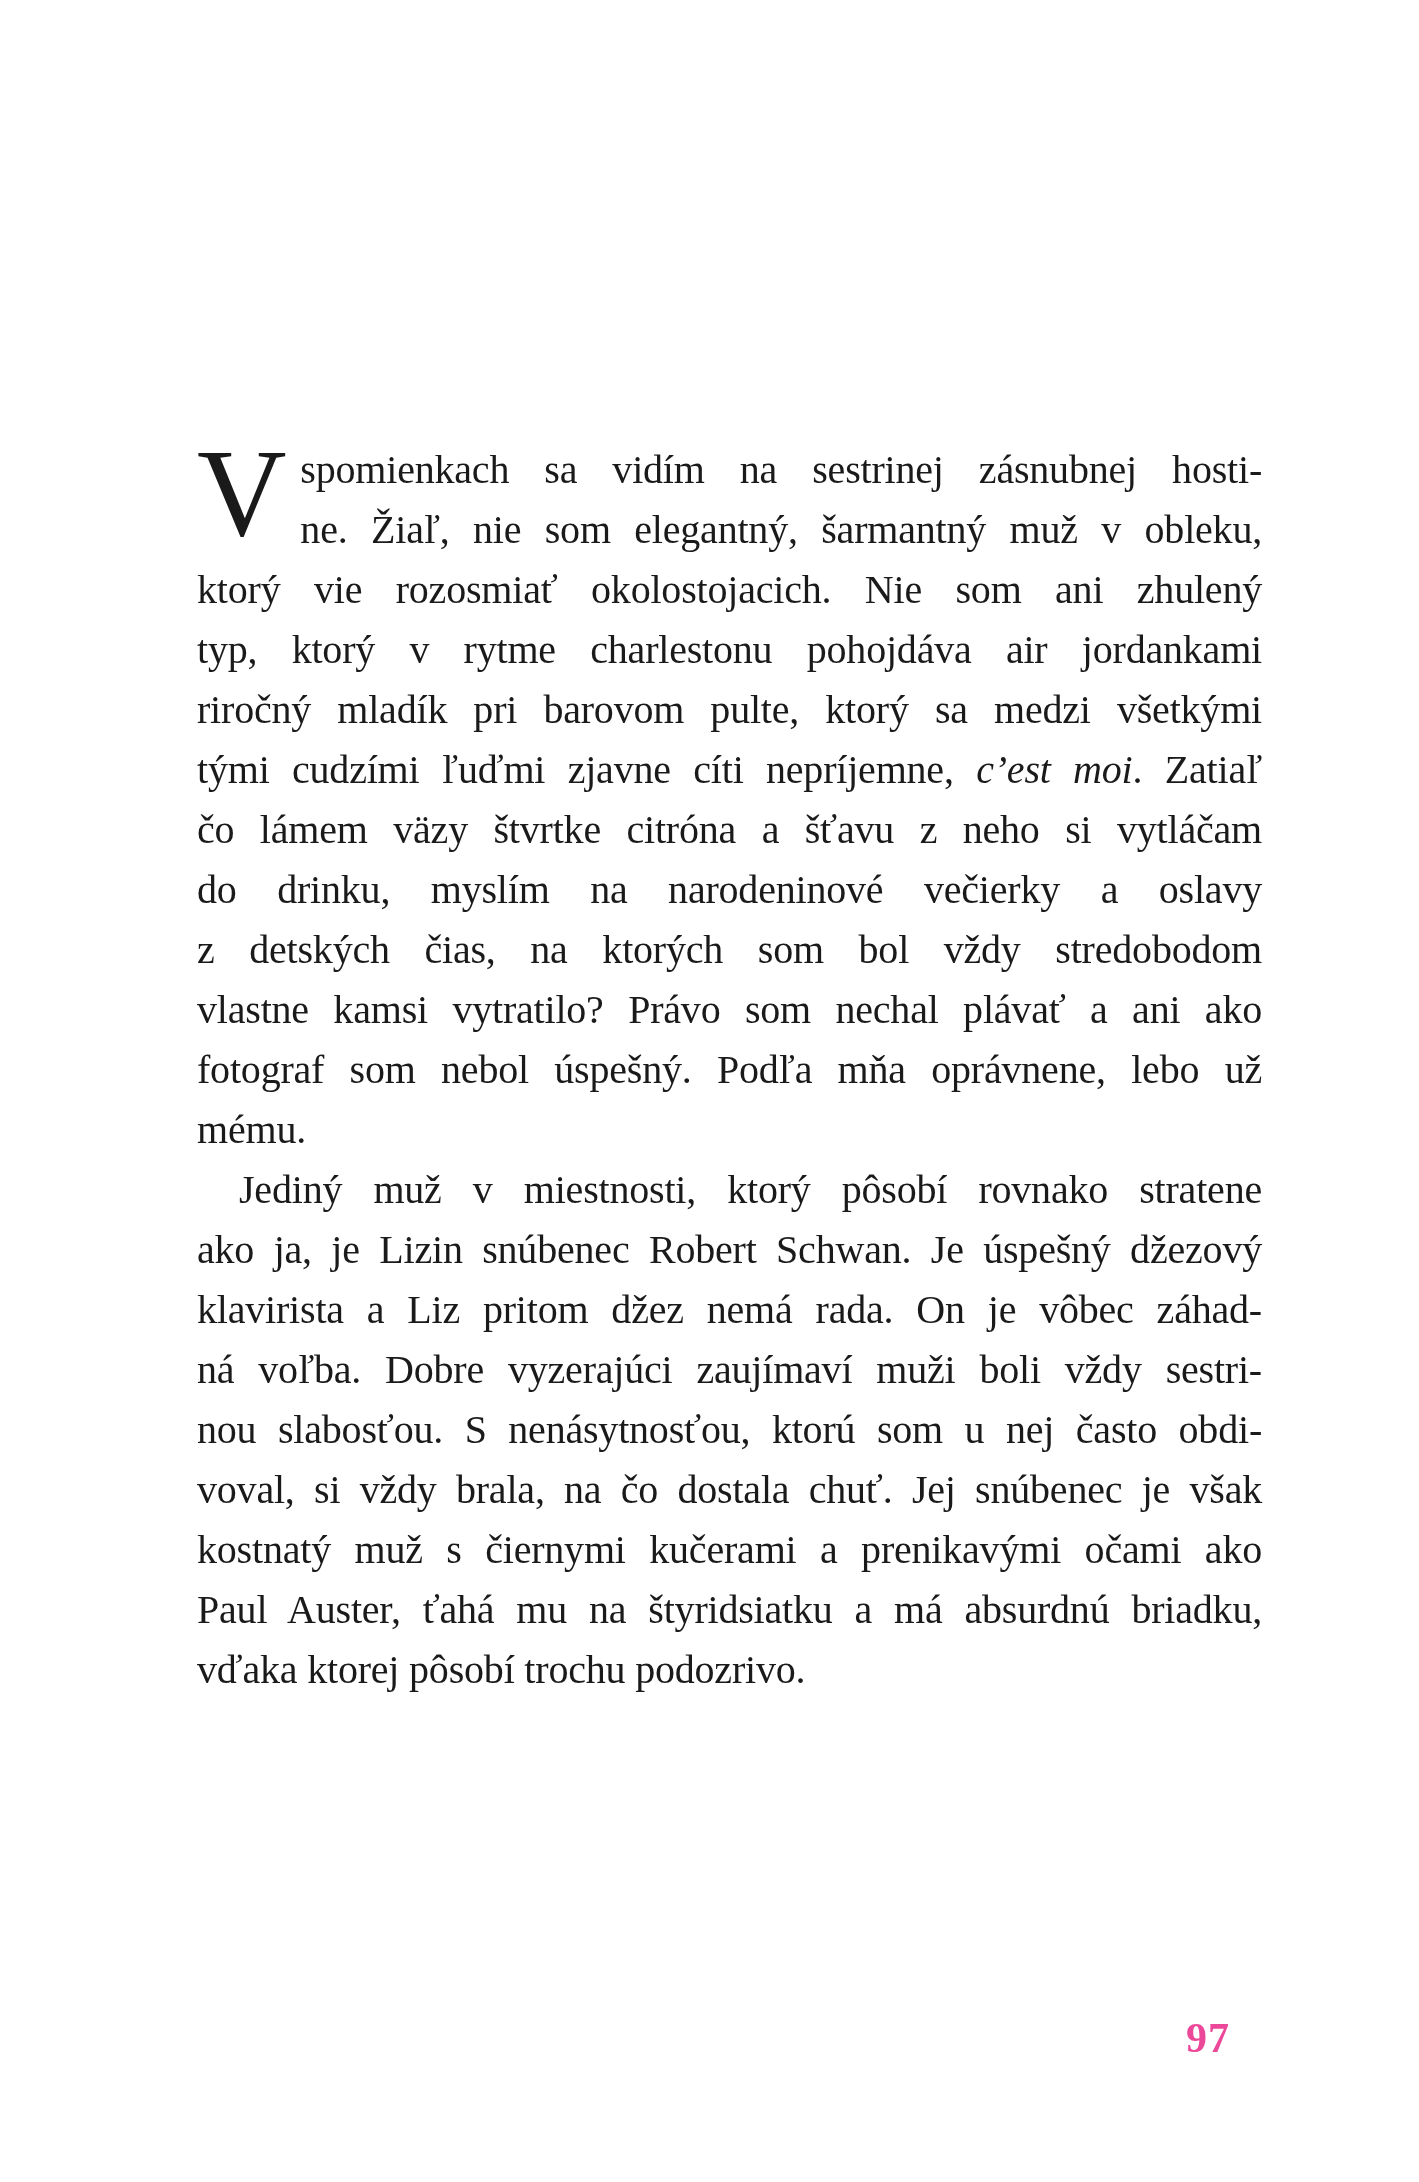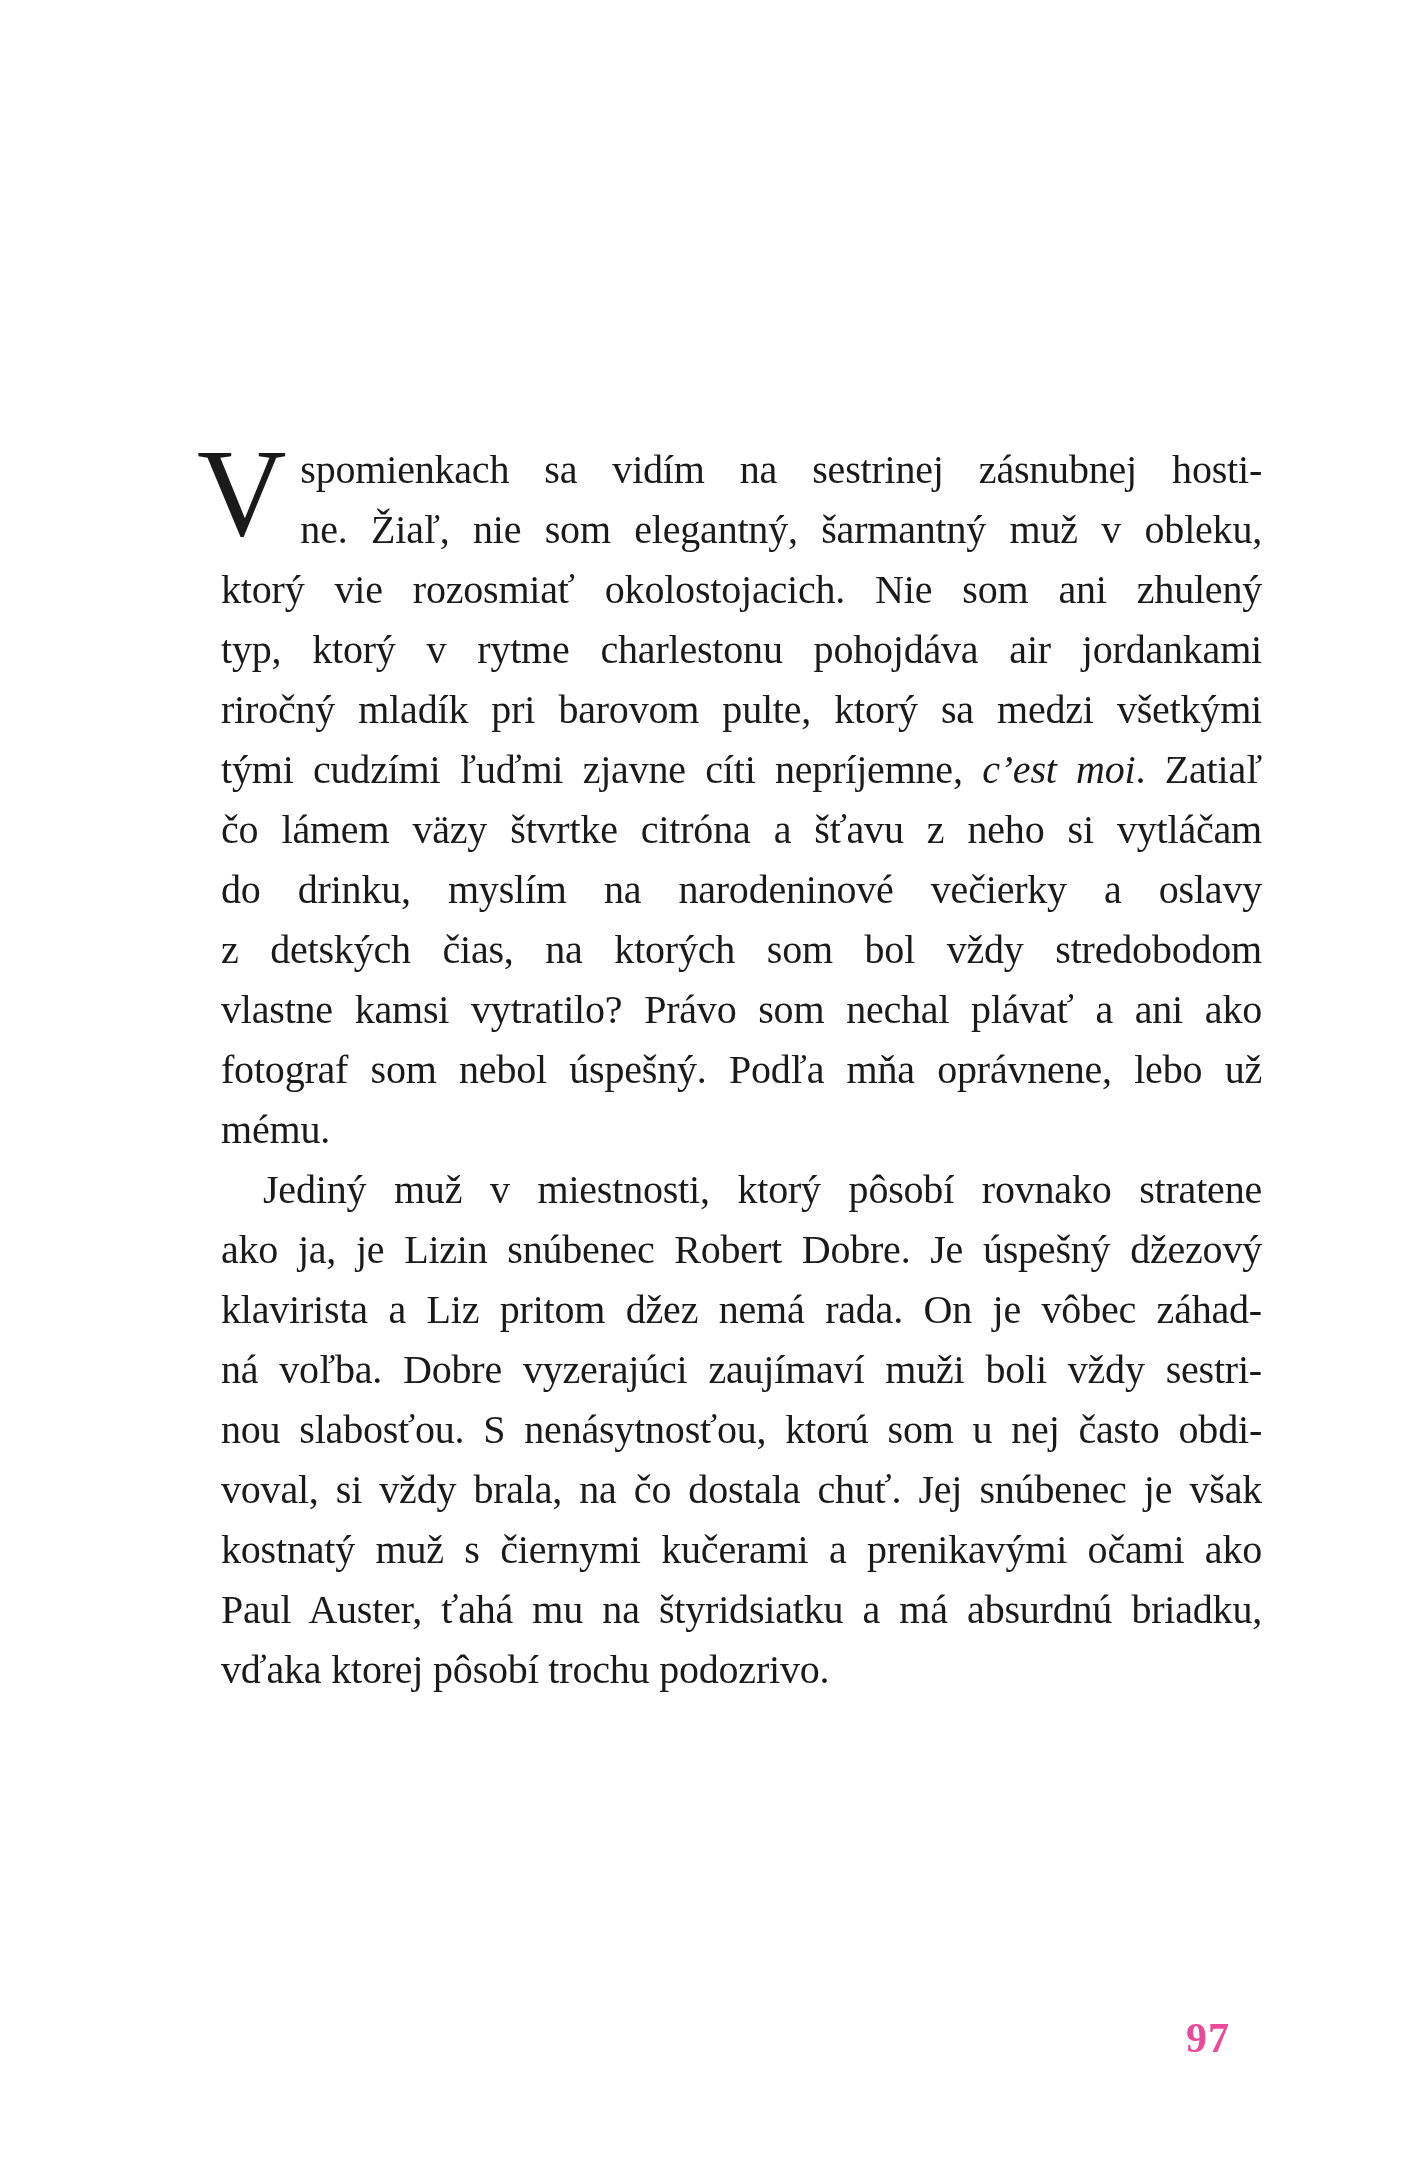--- a/index.html
+++ b/index.html
@@ -33,21 +33,20 @@
   .paragraph {
     margin: 0;
     padding: 0;
   }
   .line {
     height: 60px;
     text-align: justify;
     text-align-last: justify;
     hyphens: none;
     overflow: visible;
-    margin-left: 24px;
   }
   .line.para-last {
     text-align-last: left;
   }
   .line.indent {
     text-indent: 42px;
   }
   .line em {
   }
   .drop-cap {
@@ -84,21 +83,21 @@
         <div class="line"><span>tými cudzími ľuďmi zjavne cíti nepríjemne, </span><em>c’est moi</em><span>. Zatiaľ</span></div>
         <div class="line"><span>čo lámem väzy štvrtke citróna a šťavu z neho si vytláčam</span></div>
         <div class="line"><span>do drinku, myslím na narodeninové večierky a oslavy</span></div>
         <div class="line"><span>z detských čias, na ktorých som bol vždy stredobodom</span></div>
         <div class="line"><span>vlastne kamsi vytratilo? Právo som nechal plávať a ani ako</span></div>
         <div class="line"><span>fotograf som nebol úspešný. Podľa mňa oprávnene, lebo už</span></div>
         <div class="line para-last"><span>mému.</span></div>
       </div>
       <div class="paragraph">
         <div class="line indent"><span>Jediný muž v miestnosti, ktorý pôsobí rovnako stratene</span></div>
-        <div class="line"><span>ako ja, je Lizin snúbenec Robert Dobre. Je úspešný džezový</span></div>
+        <div class="line"><span>ako ja, je Lizin snúbenec Robert Schwan. Je úspešný džezový</span></div>
         <div class="line"><span>klavirista a Liz pritom džez nemá rada. On je vôbec záhad-</span></div>
         <div class="line"><span>ná voľba. Dobre vyzerajúci zaujímaví muži boli vždy sestri-</span></div>
         <div class="line"><span>nou slabosťou. S nenásytnosťou, ktorú som u nej často obdi-</span></div>
         <div class="line"><span>voval, si vždy brala, na čo dostala chuť. Jej snúbenec je však</span></div>
         <div class="line"><span>kostnatý muž s čiernymi kučerami a prenikavými očami ako</span></div>
         <div class="line"><span>Paul Auster, ťahá mu na štyridsiatku a má absurdnú briadku,</span></div>
         <div class="line para-last"><span>vďaka ktorej pôsobí trochu podozrivo.</span></div>
       </div>
     </section>
   <div class="page-number">97</div>

